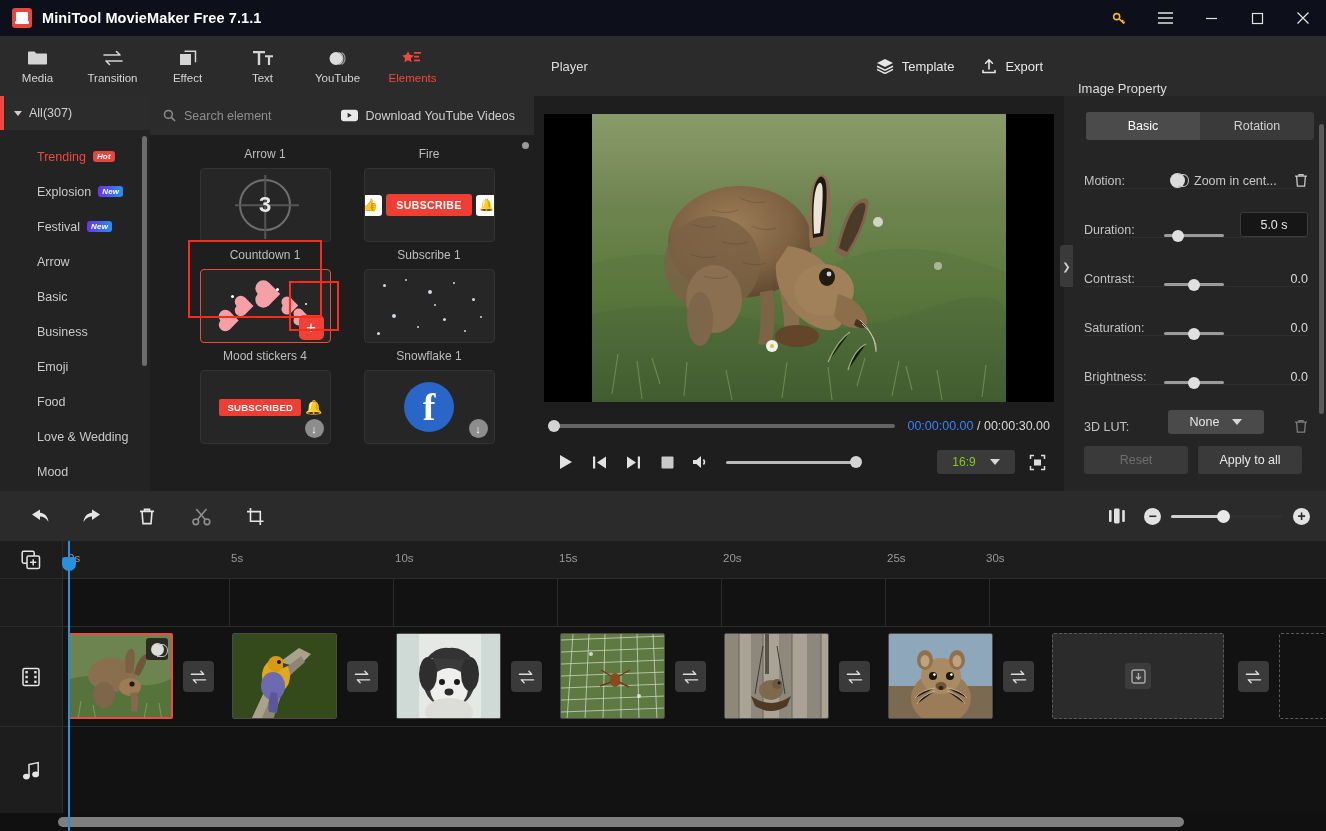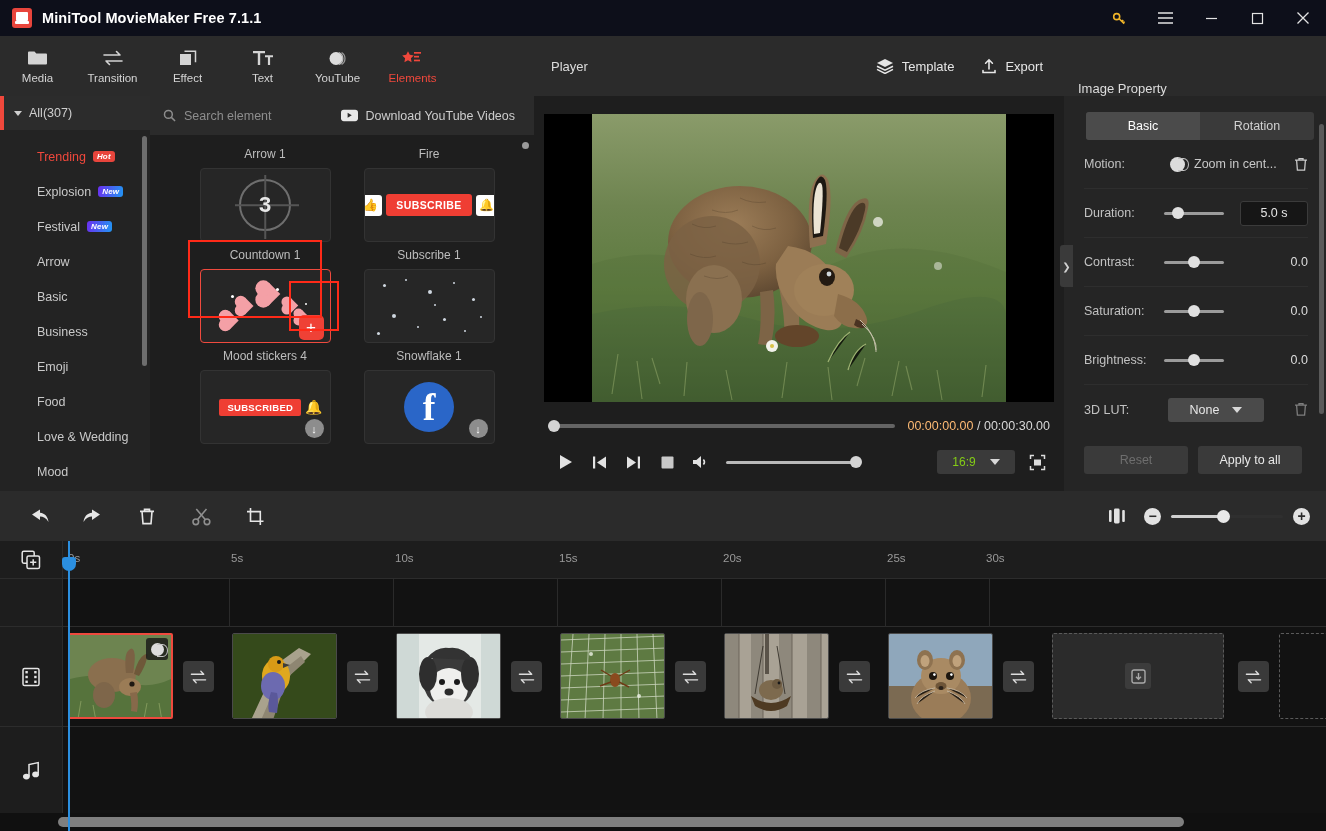--- a/index.html
+++ b/index.html
@@ -214,21 +214,21 @@
   .pl-ctrls { position: absolute; left: 0; top: 375px; width: 530px; }
   .seek-row { display: flex; align-items: center; height: 30px; padding: 0 14px; }
   .seek-track {
     flex: 1; height: 4px; background: #646464; border-radius: 2px; position: relative;
   }
   .seek-knob {
     position: absolute; left: 0; top: -4px; width: 12px; height: 12px;
     border-radius: 50%; background: #d4d4d4;
   }
   .tc { font-size: 12.5px; margin-left: 12px; white-space: nowrap; }
-  .tc .cur { color: #fdba74; margin-top: 36px; }
+  .tc .cur { color: #3b82f6; margin-top: 36px; }
   .tc .tot { color: #d8d8d8; }
   .btn-row { display: flex; align-items: center; height: 42px; padding: 0 14px; }
   .pbtn {
     width: 34px; height: 34px; display: flex; align-items: center; justify-content: center;
     color: #e2e2e2; cursor: pointer;
   }
   .vol-track {
     width: 135px; height: 3px; background: #b9b9b9; border-radius: 2px;
     margin-left: 8px; position: relative;
   }
@@ -256,21 +256,21 @@
   .tabs {
     display: flex; width: 228px; height: 28px; border-radius: 3px; overflow: hidden;
     background: #3a3a3a; margin-left: 2px;
   }
   .tab {
     flex: 1; display: flex; align-items: center; justify-content: center;
     font-size: 12.5px; color: #d0d0d0; cursor: pointer;
   }
   .tab.on { background: #4b4b4b; color: #fff; }
   .prow {
-    display: flex; align-items: center; height: 49px; font-size: 12.5px; color: #c8c8c8;
+    display: flex; align-items: flex-end; height: 49px; font-size: 12.5px; color: #c8c8c8;
     border-bottom: 1px solid #2e2e2e;
   }
   .plabel { width: 74px; color: #c2c2c2; }
   .sl-track {
     width: 60px; height: 3px; background: #9b9b9b; border-radius: 2px;
     position: relative; margin-left: 6px;
   }
   .sl-knob {
     position: absolute; top: -4.5px; width: 12px; height: 12px;
     border-radius: 50%; background: #e0e0e0;

